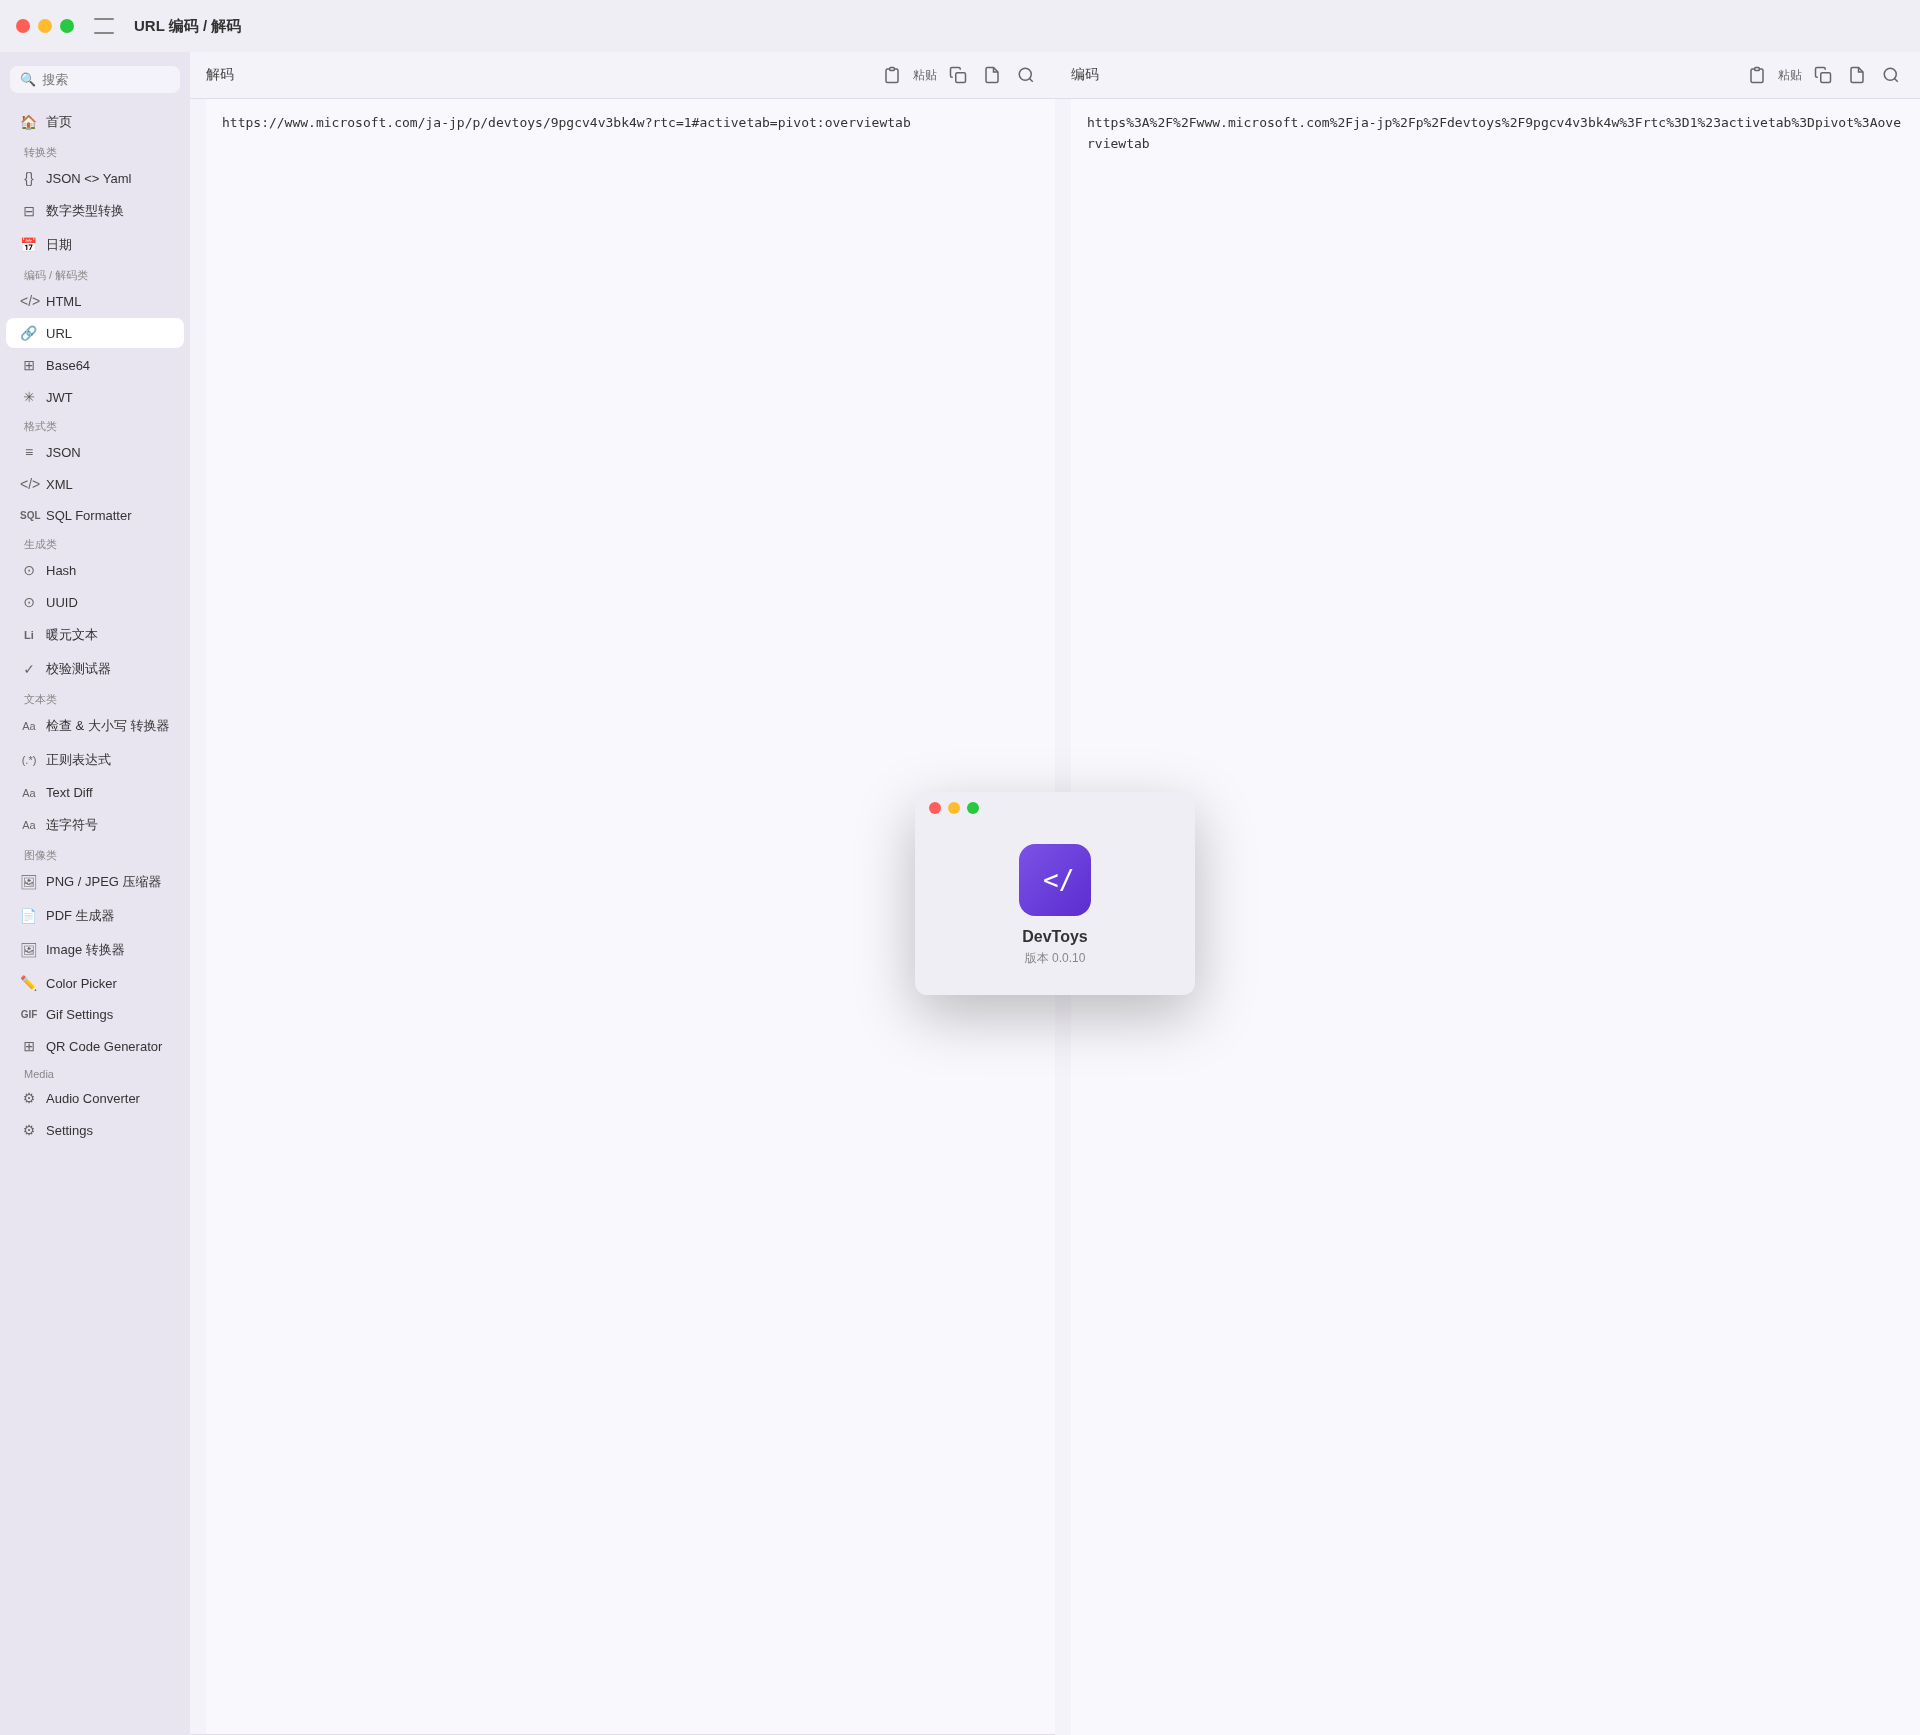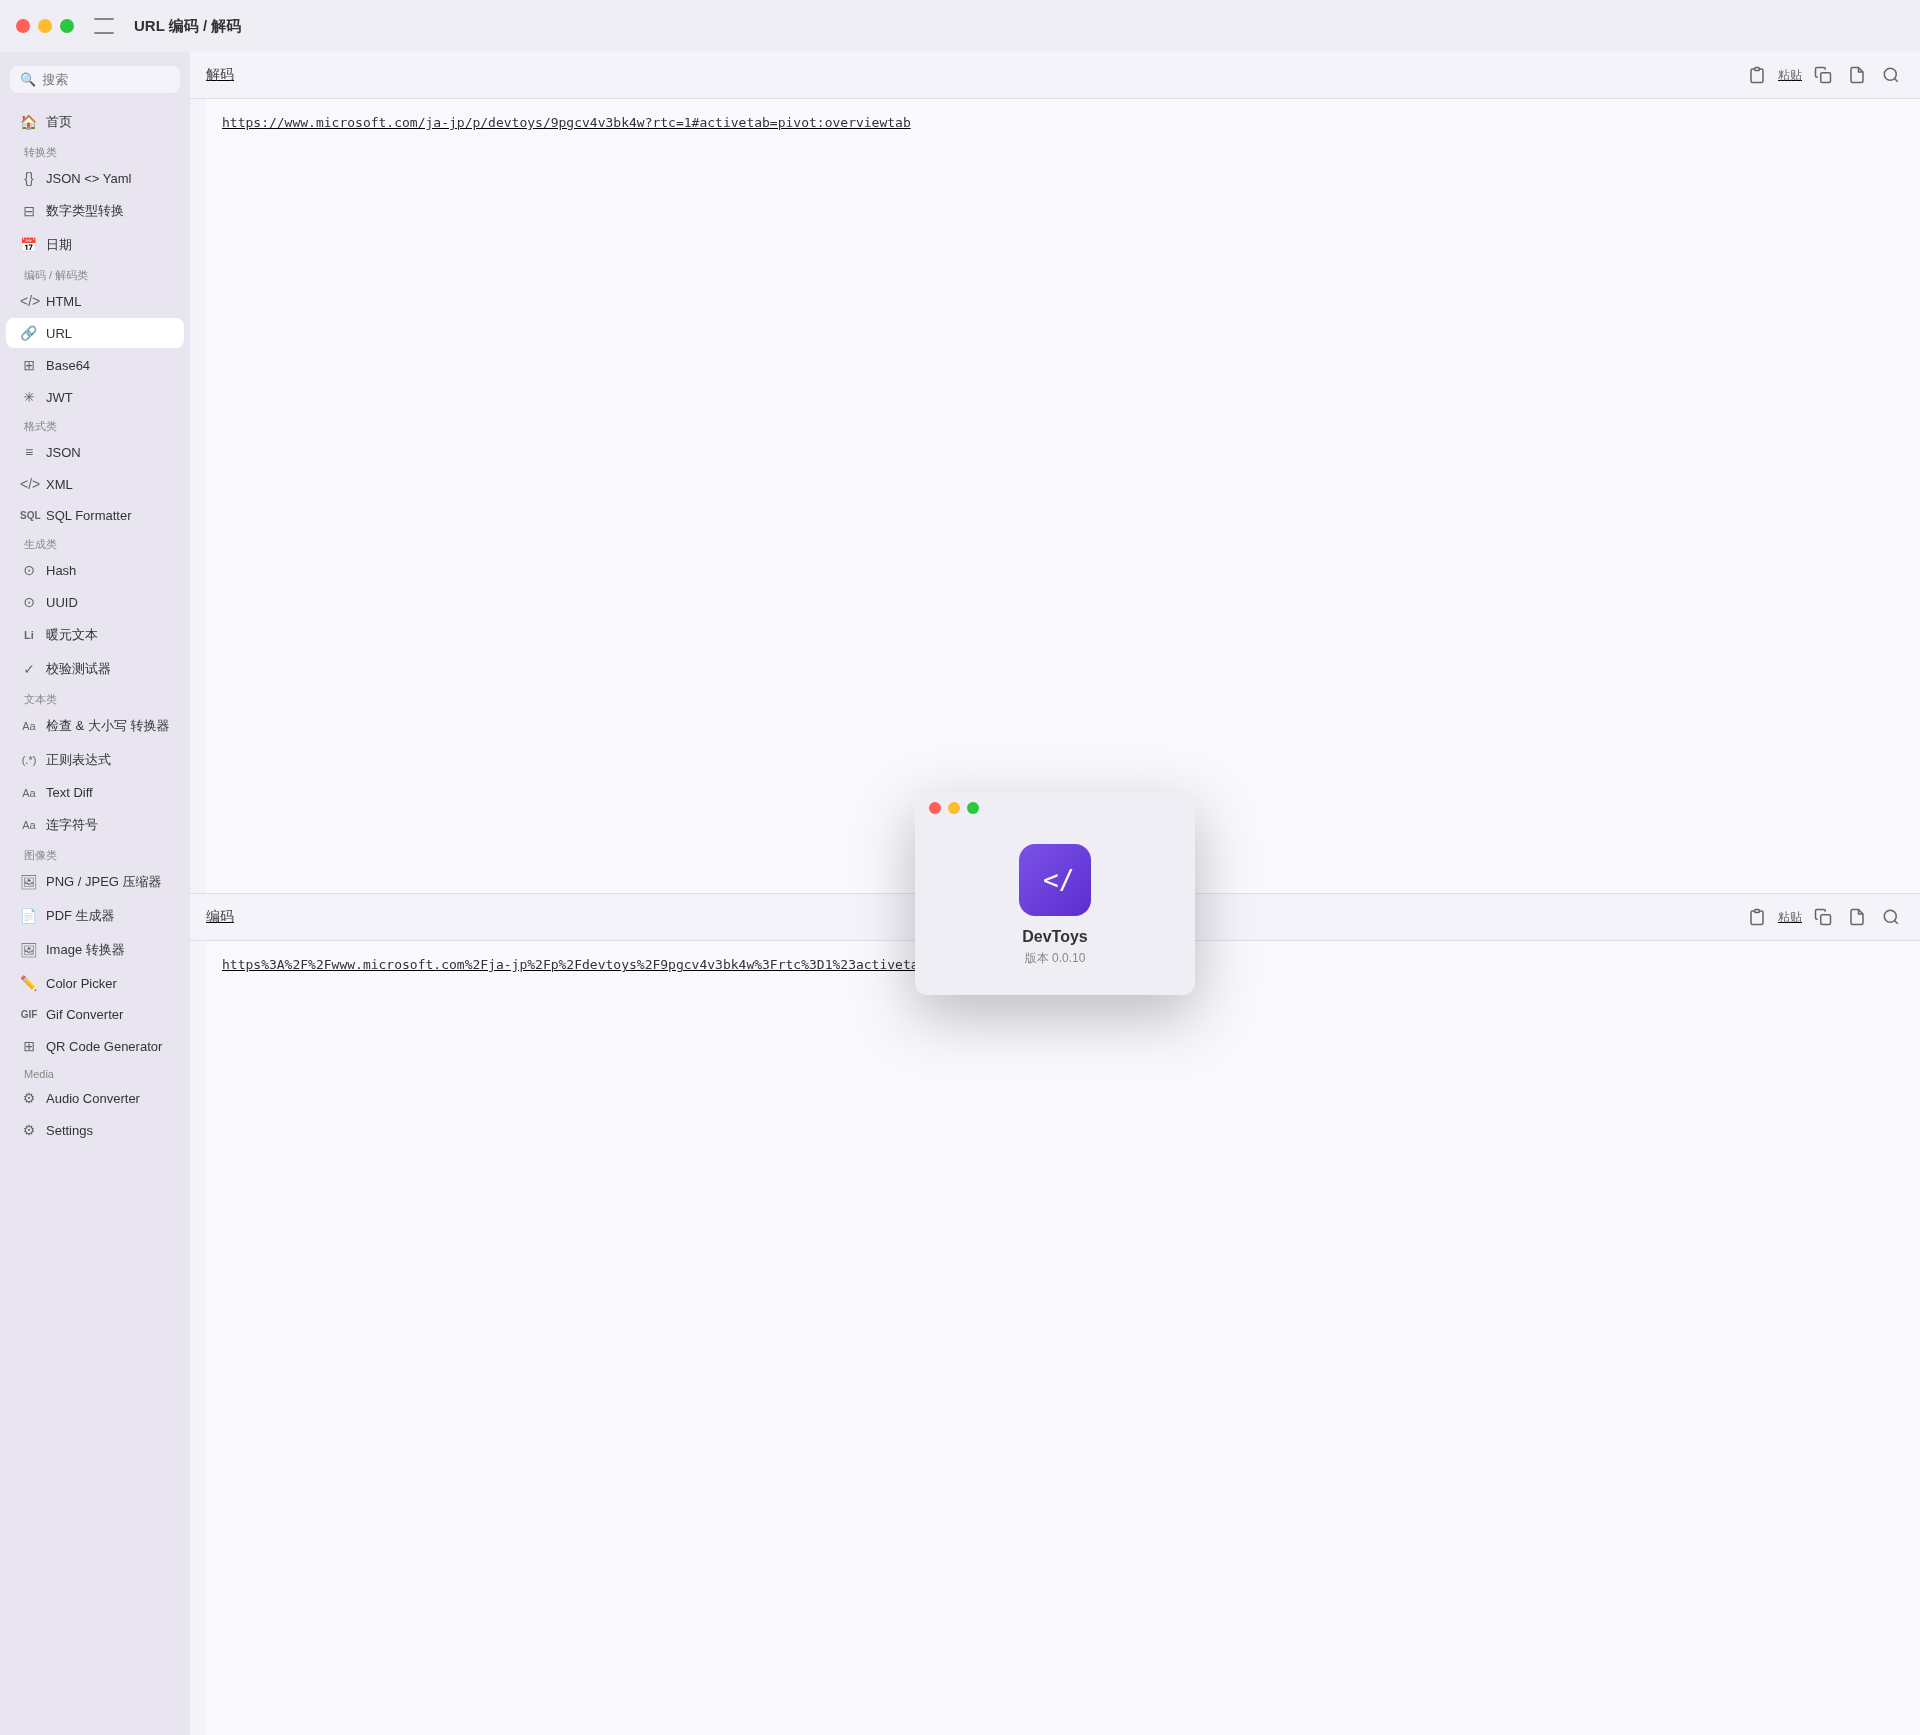--- a/index.html
+++ b/index.html
@@ -132,22 +132,21 @@
       display: flex;
       flex-direction: column;
       position: relative;
       overflow: hidden;
     }
 
     
     .panel {
       flex: 1;
       display: flex;
-      flex-direction: column;
-      text-decoration: underline;
+      flex-direction: row;
     }
     .panel-section {
       flex: 1;
       display: flex;
       flex-direction: column;
       border-bottom: 1px solid #e0dde8;
     }
     .panel-header {
       display: flex;
       align-items: center;
@@ -371,21 +370,21 @@
     <div class="sidebar-item">
       <span class="sidebar-icon">🖼</span>
       <span>Image 转换器</span>
     </div>
     <div class="sidebar-item">
       <span class="sidebar-icon">✏️</span>
       <span>Color Picker</span>
     </div>
     <div class="sidebar-item">
       <span class="sidebar-icon" style="font-size:10px;font-weight:700;">GIF</span>
-      <span>Gif Converter</span>
+      <span>Gif Settings</span>
     </div>
     <div class="sidebar-item">
       <span class="sidebar-icon">⊞</span>
       <span>QR Code Generator</span>
     </div>
 
     <div class="sidebar-section-label">Media</div>
     <div class="sidebar-item">
       <span class="sidebar-icon">⚙</span>
       <span>Audio Converter</span>

